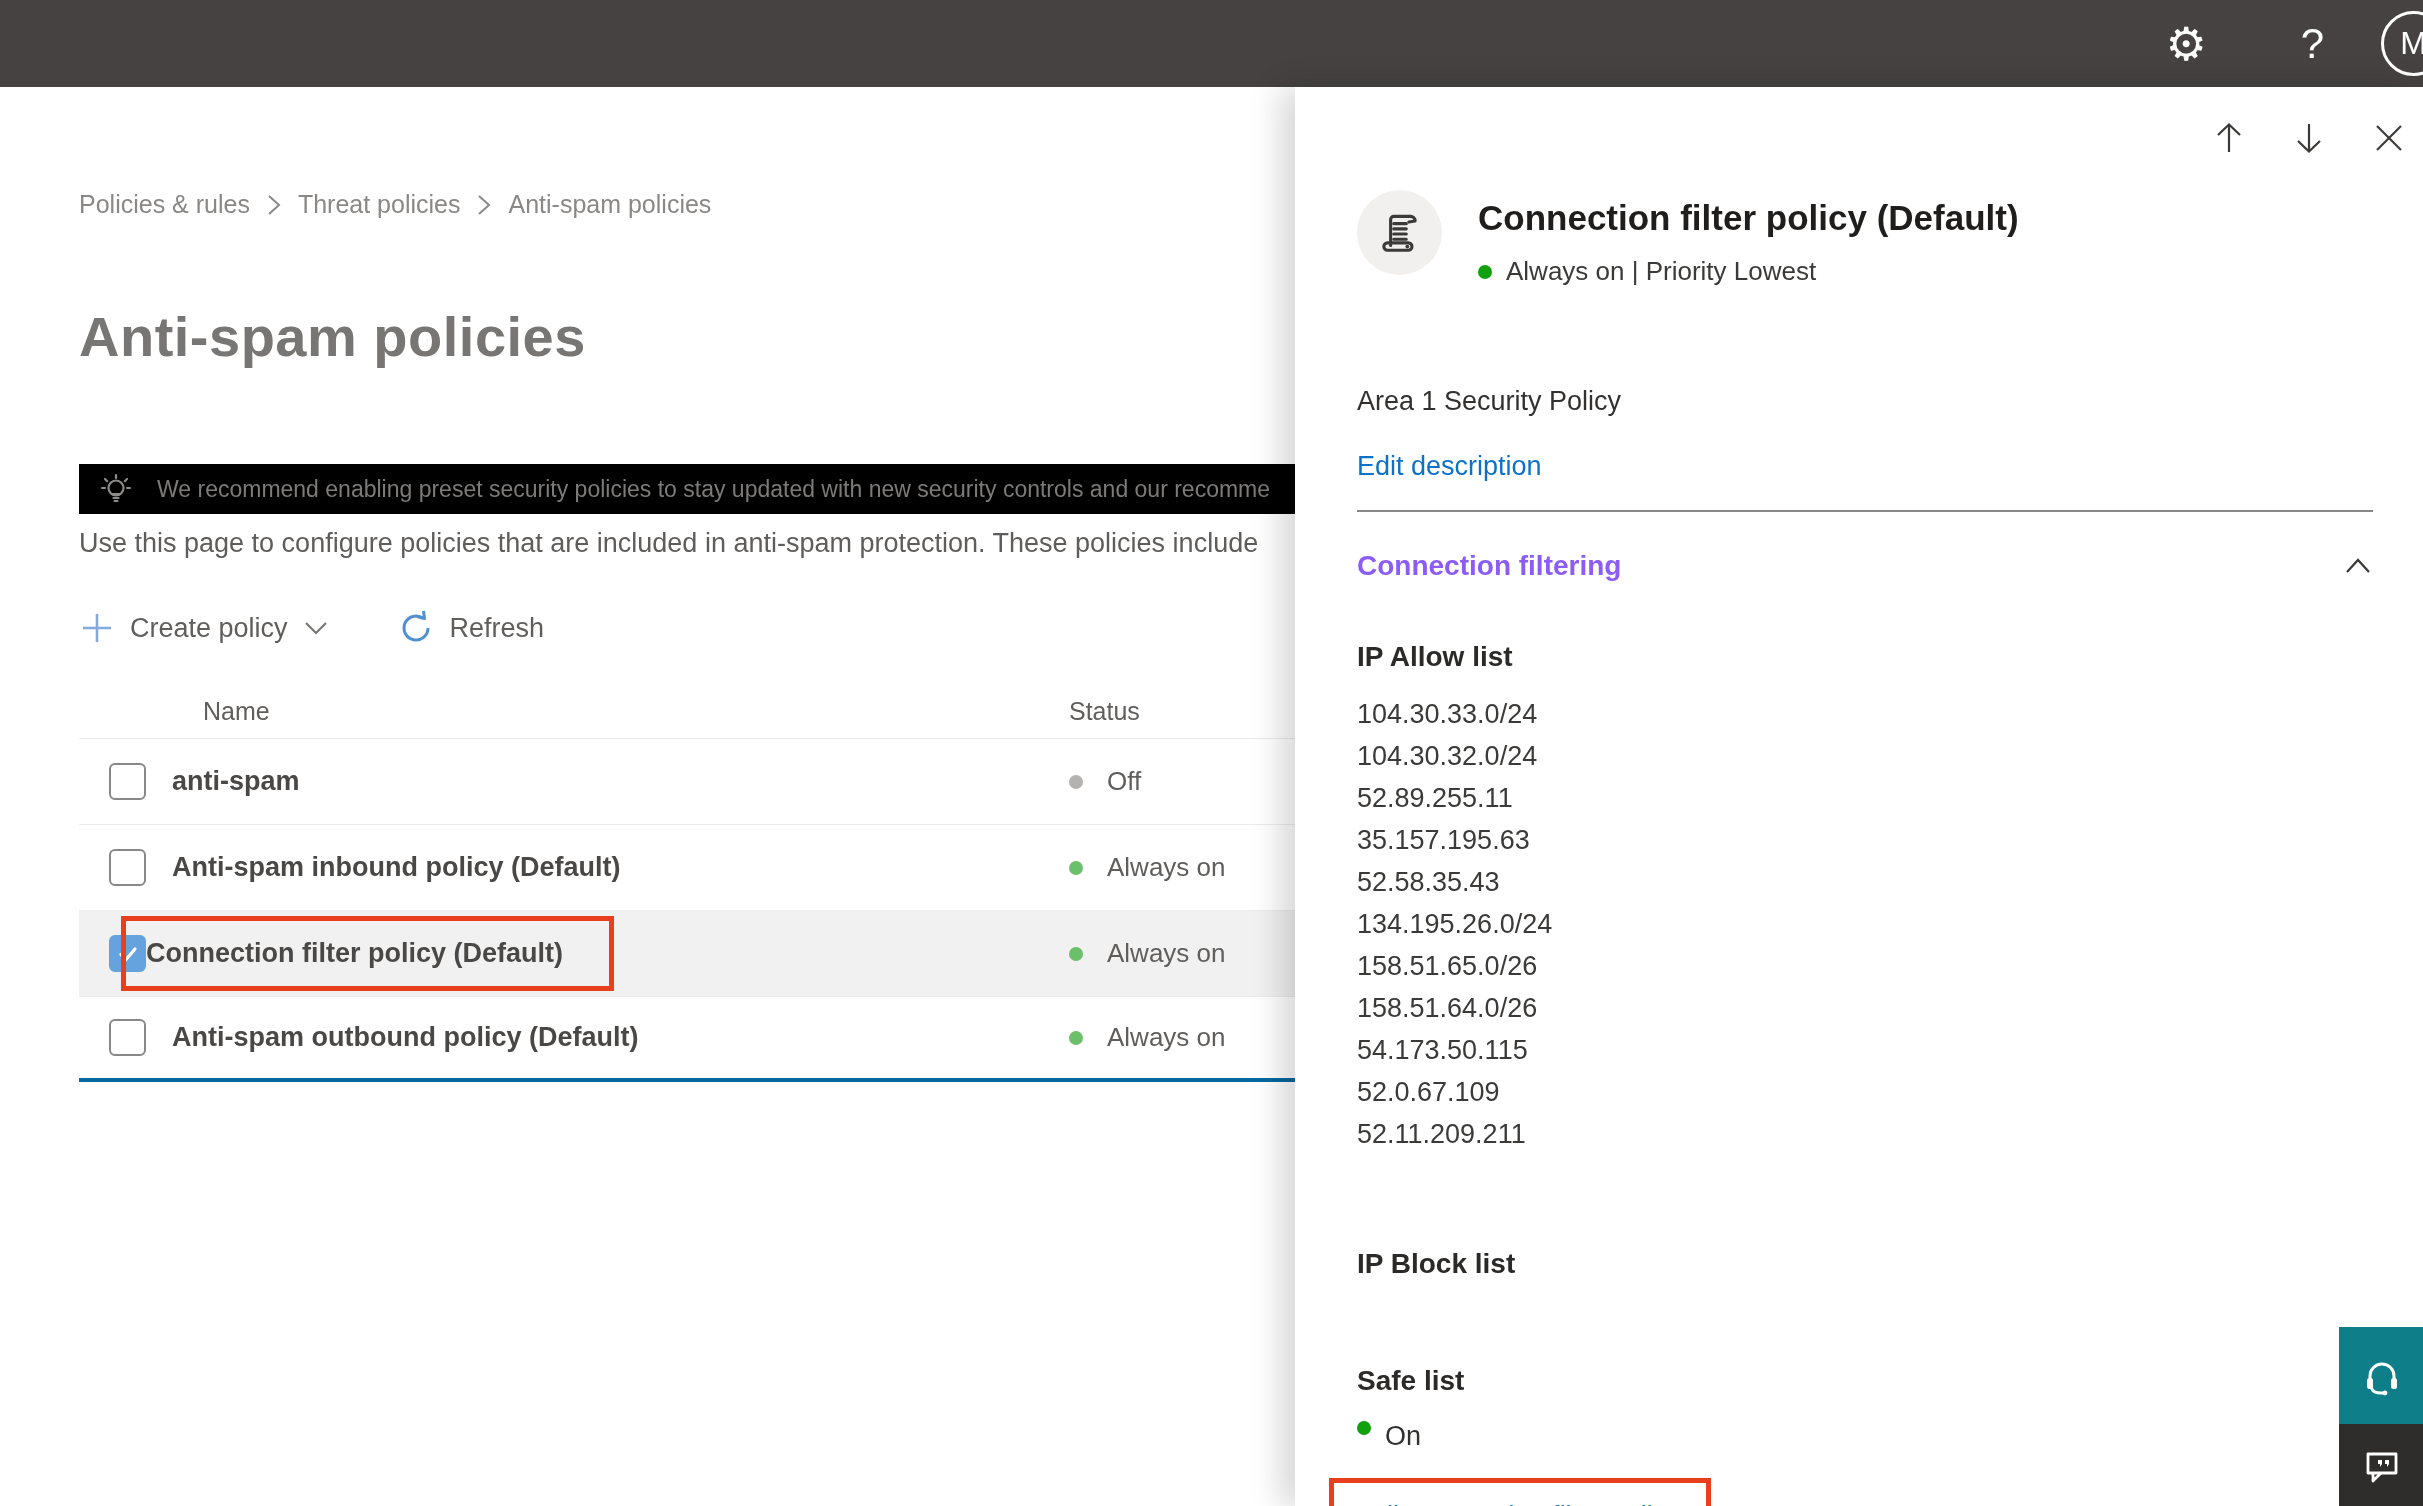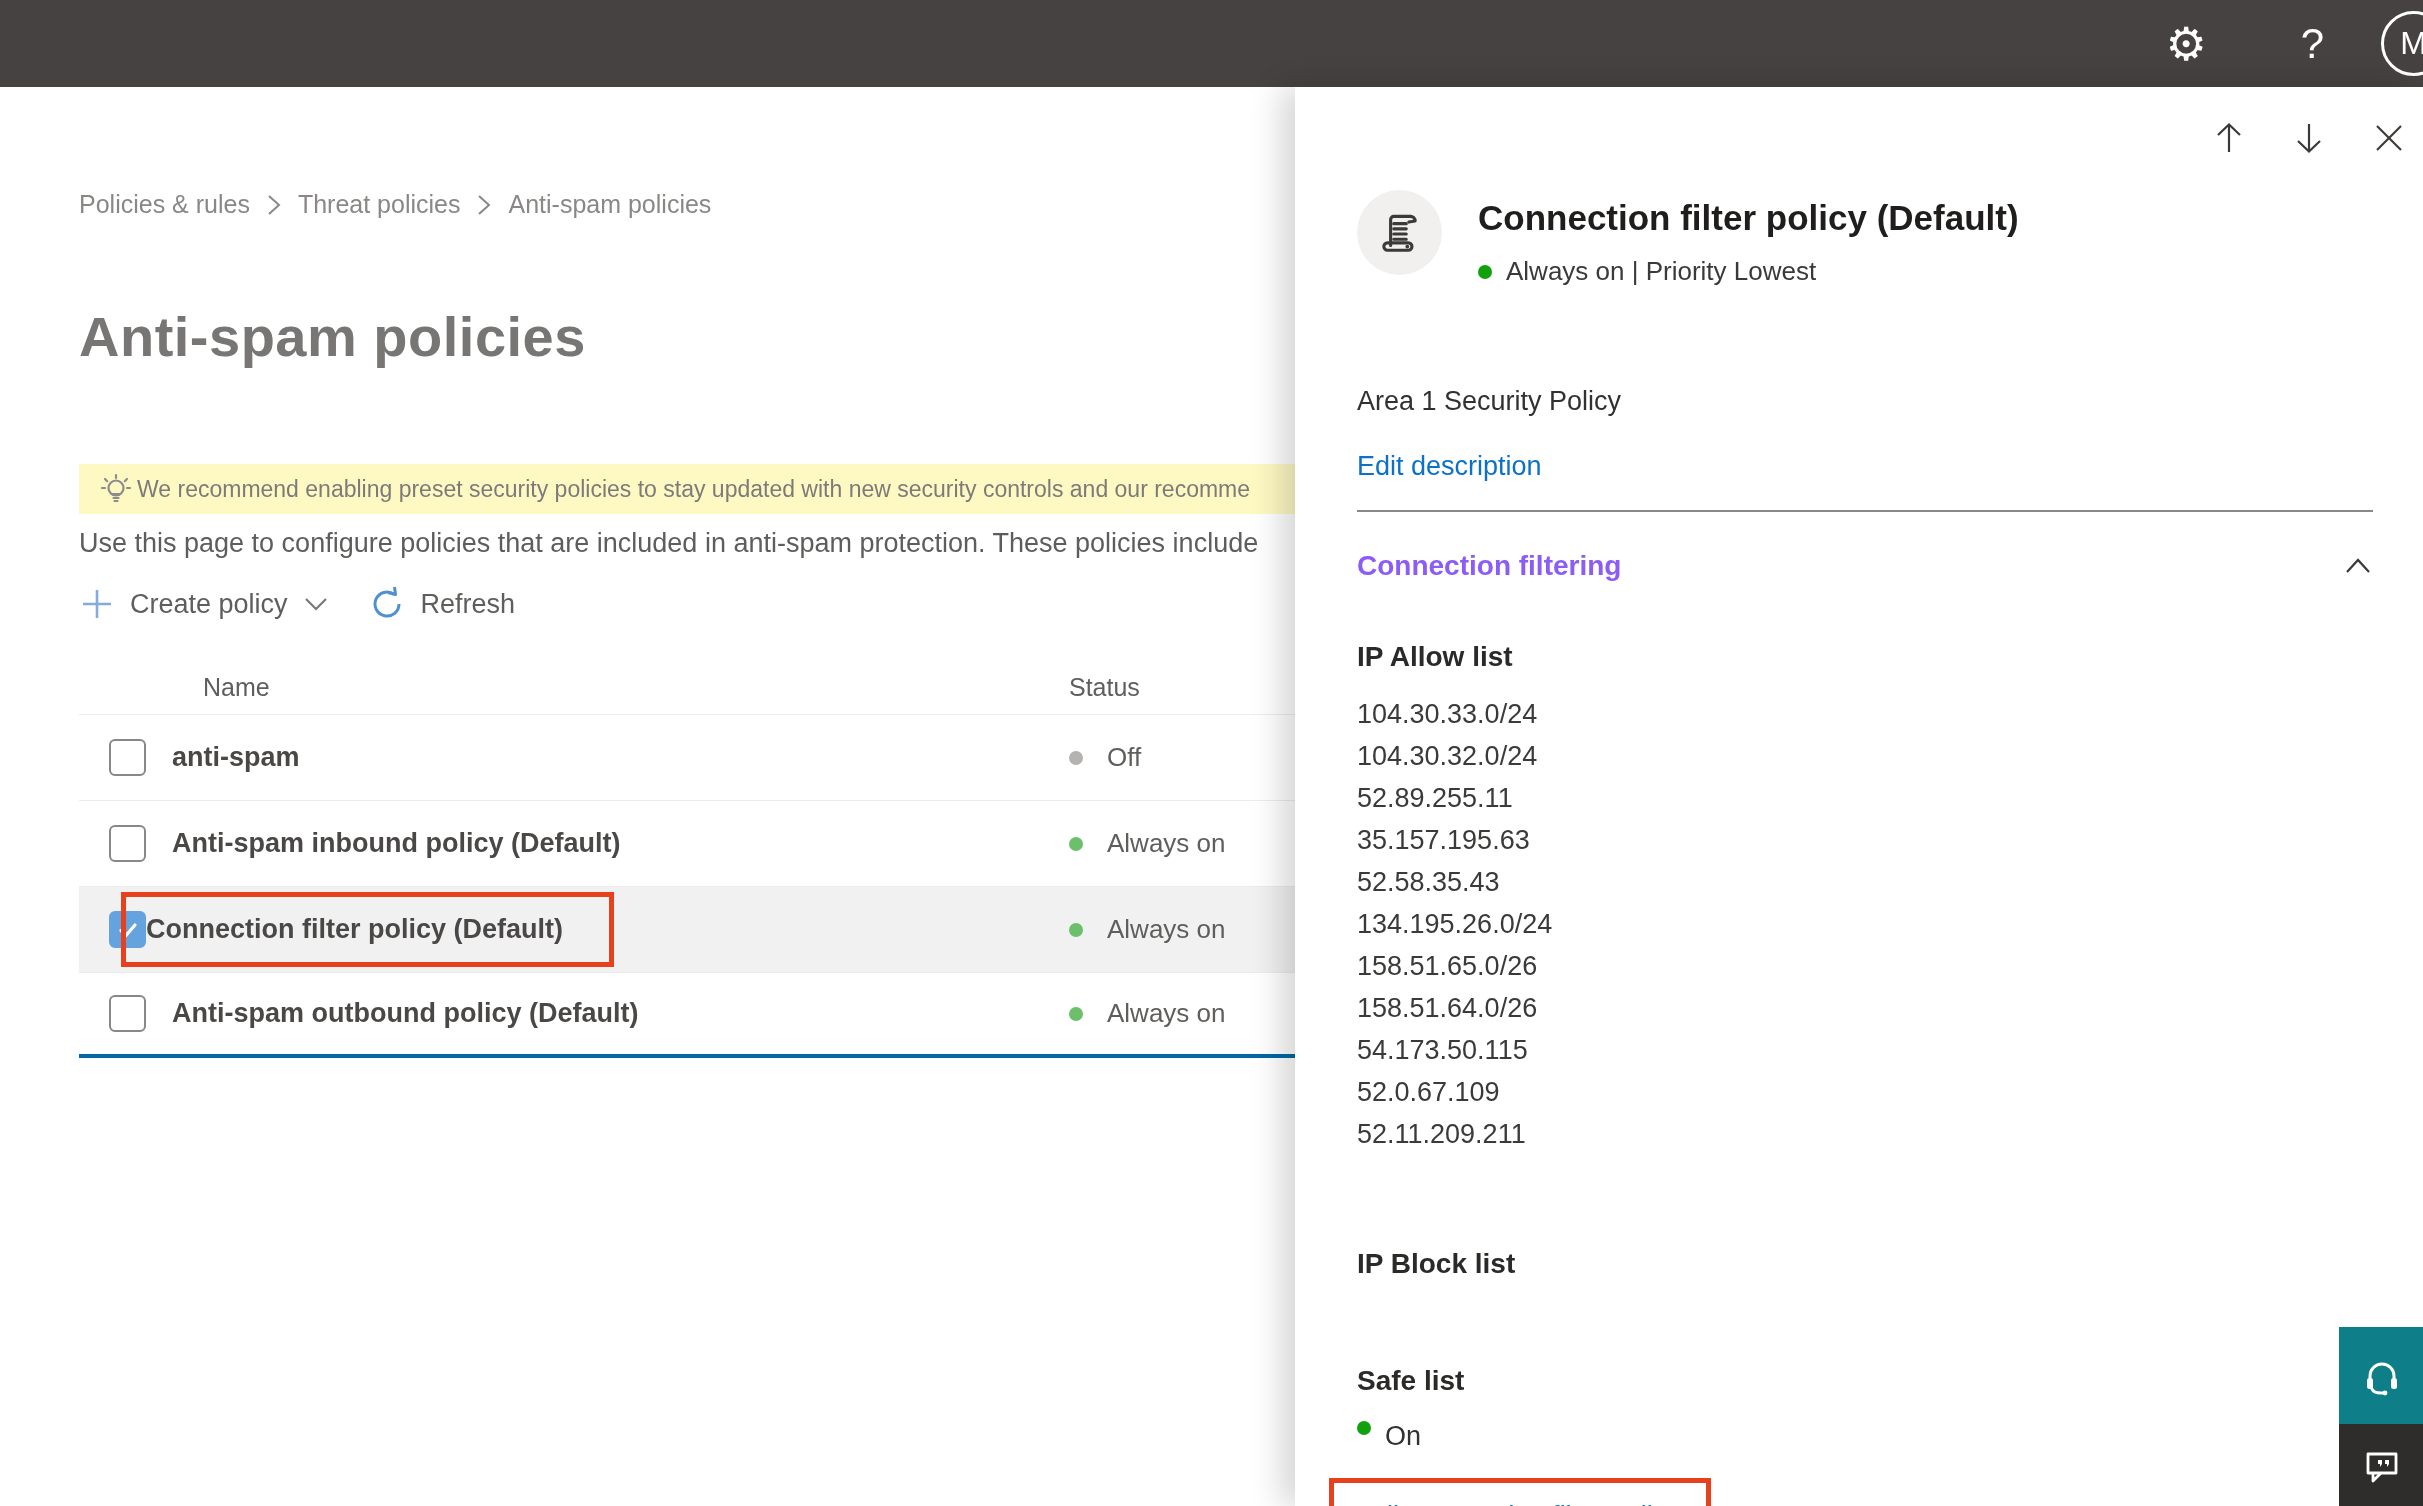--- a/index.html
+++ b/index.html
@@ -31,29 +31,29 @@
     overflow:hidden; padding-left:79px; background:#fff;
   }
   .breadcrumb {
     margin-top:103px; display:flex; align-items:center; gap:16px;
     font-size:25px; color:#8a8886;
   }
   .crumb { cursor:pointer; }
   .crumb-sep { display:flex; align-items:center; }
   .page-title { margin-top:85px; font-size:56px; font-weight:700; color:#777675; letter-spacing:0.5px; }
   .banner {
-    margin-top:95px; width:1216px; height:50px; background:#fef9c3;
-    display:flex; align-items:center; gap:4px; padding-left:20px;
+    margin-top:95px; width:1216px; height:50px; background:#000000;
+    display:flex; align-items:center; gap:24px; padding-left:20px;
     font-size:23px; color:#7d7b79; white-space:nowrap; overflow:hidden;
   }
   .page-desc {
     margin-top:14px; font-size:27px; color:#5f5d5b; white-space:nowrap; overflow:hidden; width:1216px;
   }
 
-  .toolbar { margin-top:26px; display:flex; align-items:center; gap:39px; font-size:27px; color:#605e5c; }
+  .toolbar { margin-top:50px; display:flex; align-items:center; gap:68px; font-size:27px; color:#605e5c; }
   .toolbar-btn { display:flex; align-items:center; gap:15px; cursor:pointer; }
 
   
   .policy-table { margin-top:40px; width:1216px; position:relative; }
   .thead { position:relative; height:51px; font-size:25px; color:#605e5c; }
   .th-name { position:absolute; left:124px; top:10px; }
   .th-status { position:absolute; left:990px; top:10px; }
   .trow {
     position:relative; height:86px; border-top:1px solid #ececec;
     display:flex; align-items:center;

